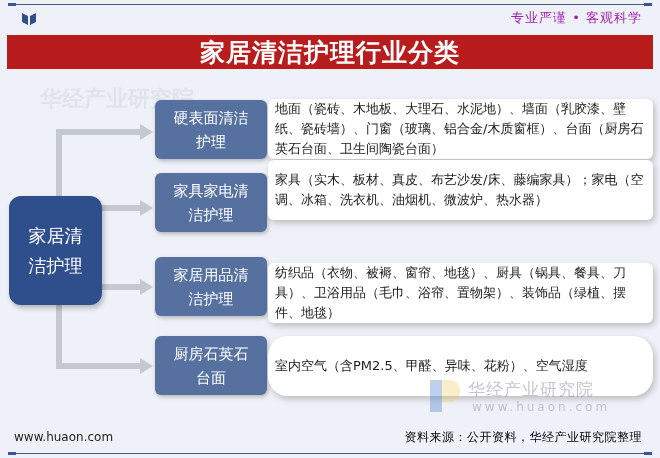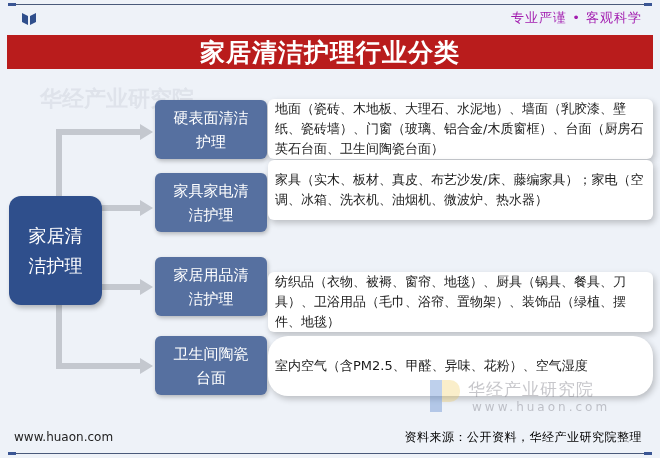--- a/index.html
+++ b/index.html
@@ -132,25 +132,25 @@
 <div class="desc-box" style="top:99px;">
   <span>地面（瓷砖、木地板、大理石、水泥地）、墙面（乳胶漆、壁纸、瓷砖墙）、门窗（玻璃、铝合金/木质窗框）、台面（厨房石英石台面、卫生间陶瓷台面）</span>
 </div>
 
 <div class="cat-box" style="top:173px;">家具家电清洁护理</div>
 <div class="desc-box" style="top:160px;">
   <span>家具（实木、板材、真皮、布艺沙发/床、藤编家具）；家电（空调、冰箱、洗衣机、油烟机、微波炉、热水器）</span>
 </div>
 
 <div class="cat-box" style="top:257px;">家居用品清洁护理</div>
-<div class="desc-box" style="top:272px;justify-content:flex-end;">
+<div class="desc-box" style="top:263px;justify-content:flex-end;">
   <span>纺织品（衣物、被褥、窗帘、地毯）、厨具（锅具、餐具、刀具）、卫浴用品（毛巾、浴帘、置物架）、装饰品（绿植、摆件、地毯）</span>
 </div>
 
-<div class="cat-box" style="top:336px;">卫生间陶瓷台面</div>
+<div class="cat-box" style="top:336px;">厨房石英石台面</div>
 <div class="desc-box" style="top:336px;border-radius:20px;">
   <span>室内空气（含PM2.5、甲醛、异味、花粉）、空气湿度</span>
 </div>
 
 <div class="wm-br">
   <div class="wm-logo-b"></div>
   <div class="wm-logo-y"></div>
   <div class="wm-cn">华经产业研究院</div>
   <div class="wm-url">www.huaon.com</div>
 </div>

